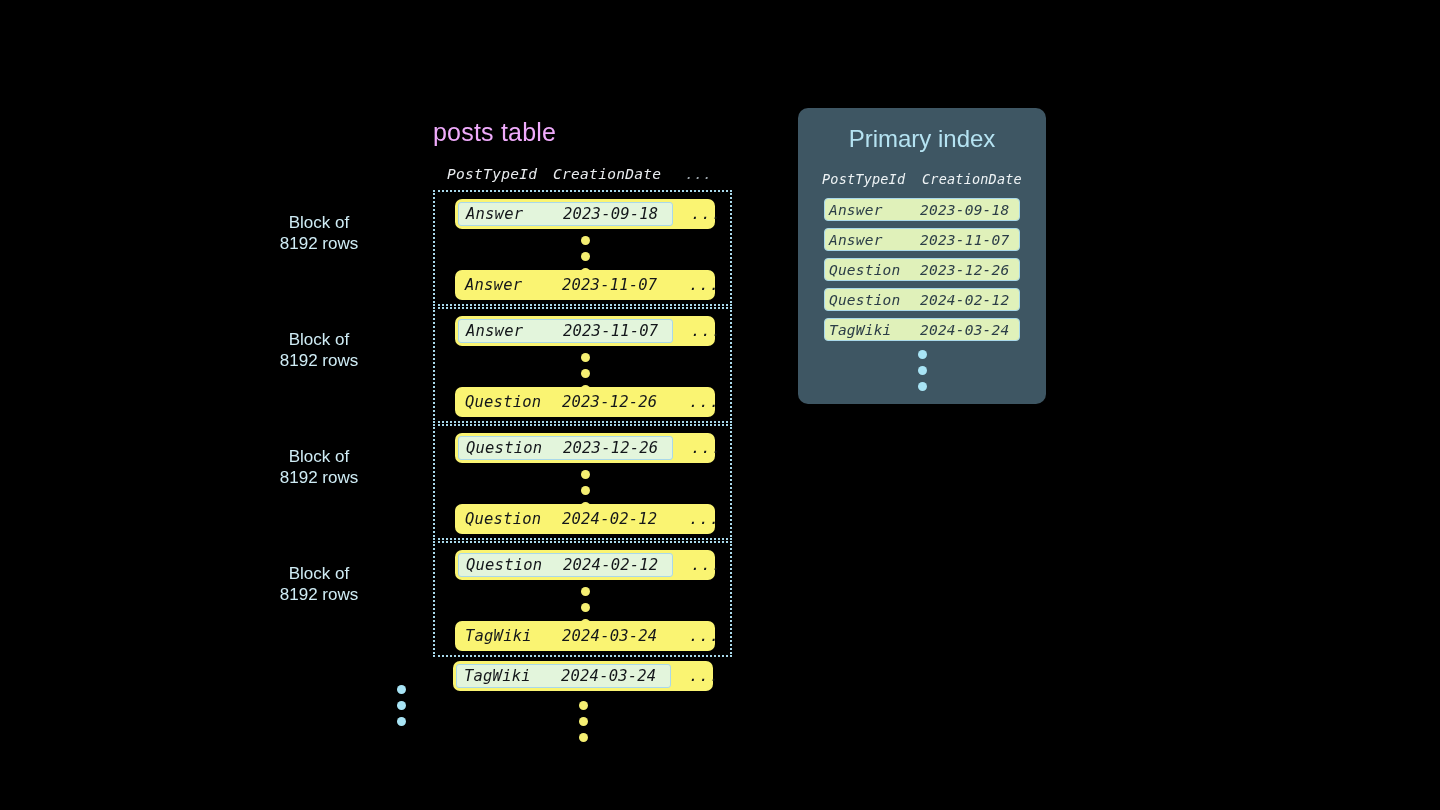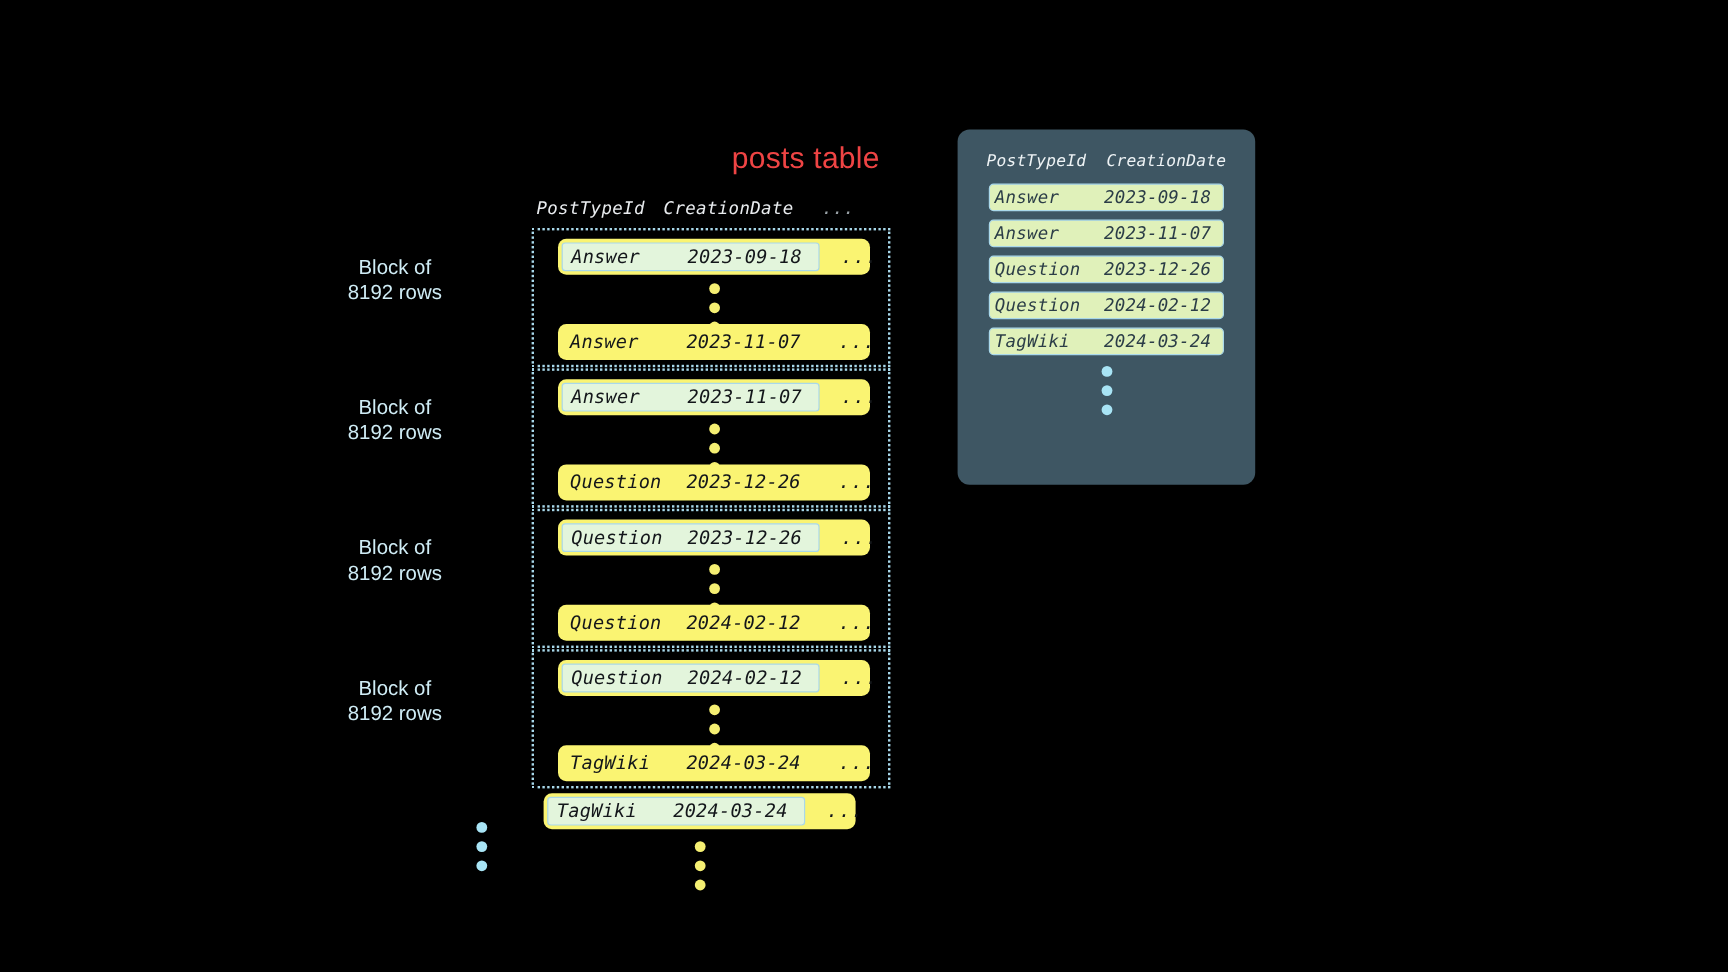--- a/index.html
+++ b/index.html
@@ -40,22 +40,22 @@
     left: 330px;
     top: 118px;
     width: 410px;
   }
 
   #posts-title {
     position: absolute;
     left: 103px;
     top: 0px;
     width: 300px;
-    text-align: right;
-    color: #ef4444;
+    text-align: left;
+    color: #f0abfc;
     font-size: 25px;
     letter-spacing: .2px;
   }
 
   #posts-header {
     position: absolute;
     left: 103px;
     top: 48px;
     width: 299px;
     display: flex;
@@ -64,21 +64,21 @@
     font-size: 14.5px;
     letter-spacing: .3px;
   }
   #posts-header .h-type { width: 106px; padding-left: 14px; }
   #posts-header .h-date { width: 118px; }
   #posts-header .h-etc  { flex: 1; color: #9aa3a8; text-align: left; padding-left: 14px; }
 
   
   .block-wrap {
     position: absolute;
-    left: 113px;
+    left: 103px;
     width: 299px;
     box-sizing: border-box;
     border: 2px dotted #a8d8ea;
   }
   .block-label {
     position: absolute;
     right: 316px;
     width: 190px;
     text-align: center;
     color: #cfecf5;
@@ -337,20 +337,21 @@
         <i></i>
         <i></i>
         <i></i>
       </span>
   </div>
 
 </div>
 
 <div id="primary-index">
 
+  <div id="index-title">Primary index</div>
 
   <div id="index-header" class="mono">
     <span class="ih-type">PostTypeId</span>
     <span class="ih-date">CreationDate</span>
   </div>
 
   <div id="index-rows">
     <div class="idx-row mono">
       <span class="ic-type">Answer</span>
       <span class="ic-date">2023-09-18</span>

